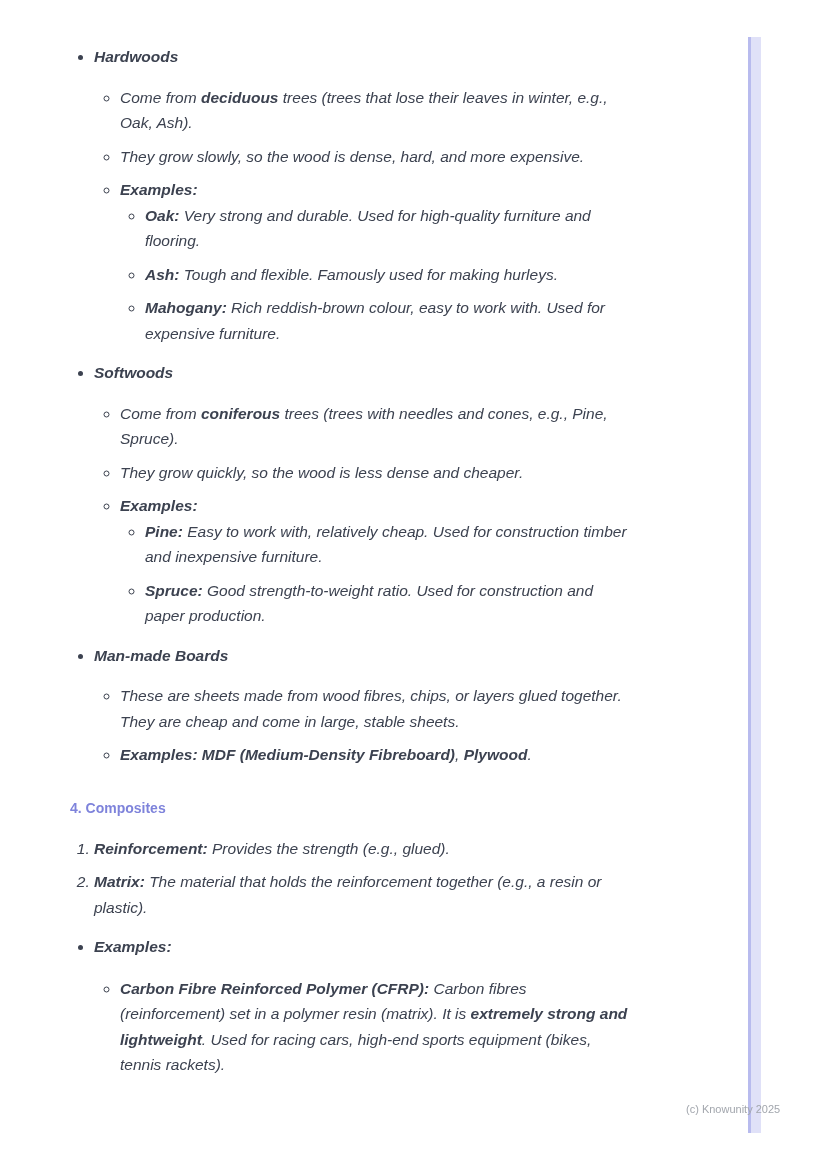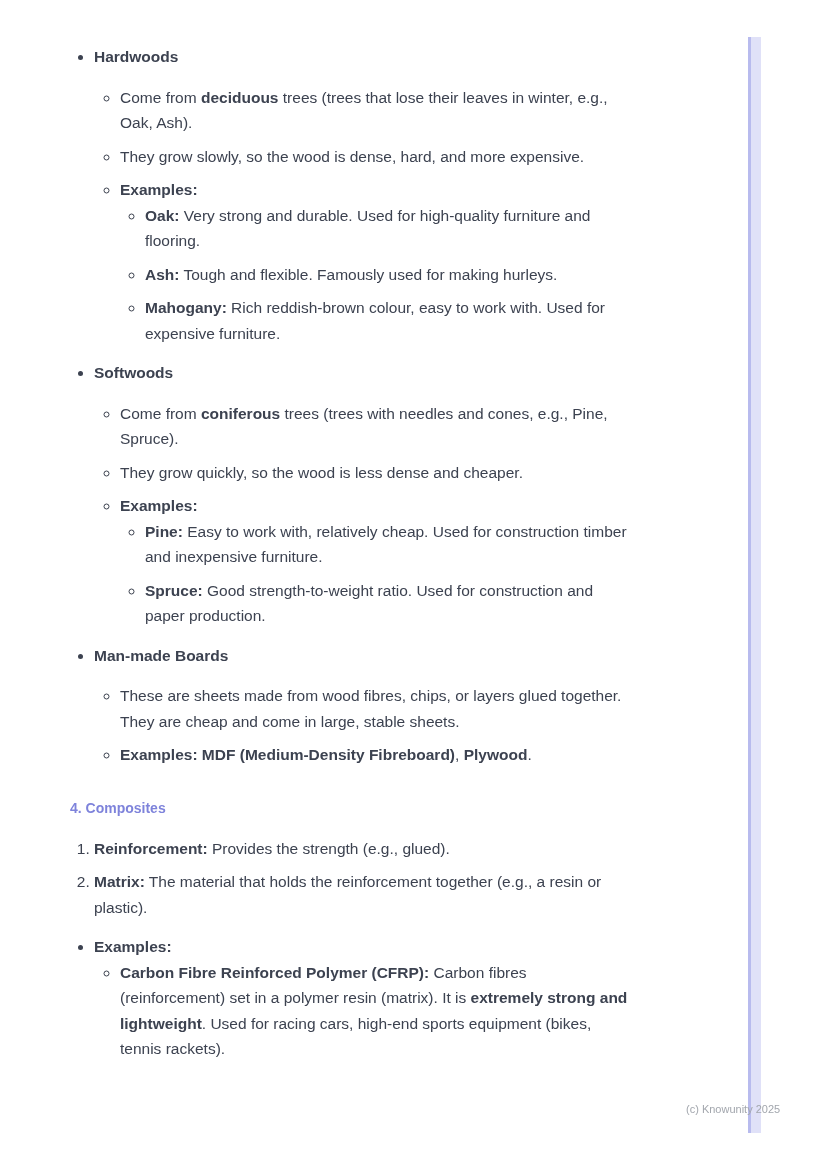--- a/index.html
+++ b/index.html
@@ -22,28 +22,28 @@
     overflow: hidden;
   }
   .content {
     position: absolute;
     left: 70px; top: 30px;
     width: 564px;
     color: var(--body-text);
     font-size: 15.5px;
     line-height: 25.5px;
   }
-  ul, ol { margin: 0; }
+  ul, ol { margin: 0; font-style: italic; }
   li { margin: 8px 0; }
   ul.l1 { list-style: disc; padding-left: 24px; }
   ul.l1 > li { margin: 14px 0; }
   ul.l2 { list-style: circle; padding-left: 26px; margin-top: 15px; }
   ul.l3 { list-style: circle; padding-left: 25px; margin-top: 0; }
   ul.l3 > li:first-child { margin-top: 0; }
-  ul.l2.tight { margin-top: 0; }
+  ul.l2.tight { margin-top: 16px; }
   ul.l2.tight > li:first-child { margin-top: 0; }
   ol.parts { padding-left: 24px; }
   ol.parts > li { margin: 8px 0; }
   strong { font-weight: bold; color: var(--body-text); }
   h2.composites-heading {
     font-size: 14px;
     line-height: 28px;
     font-weight: bold;
     color: var(--heading);
     margin: 26px 0 14px 0;

